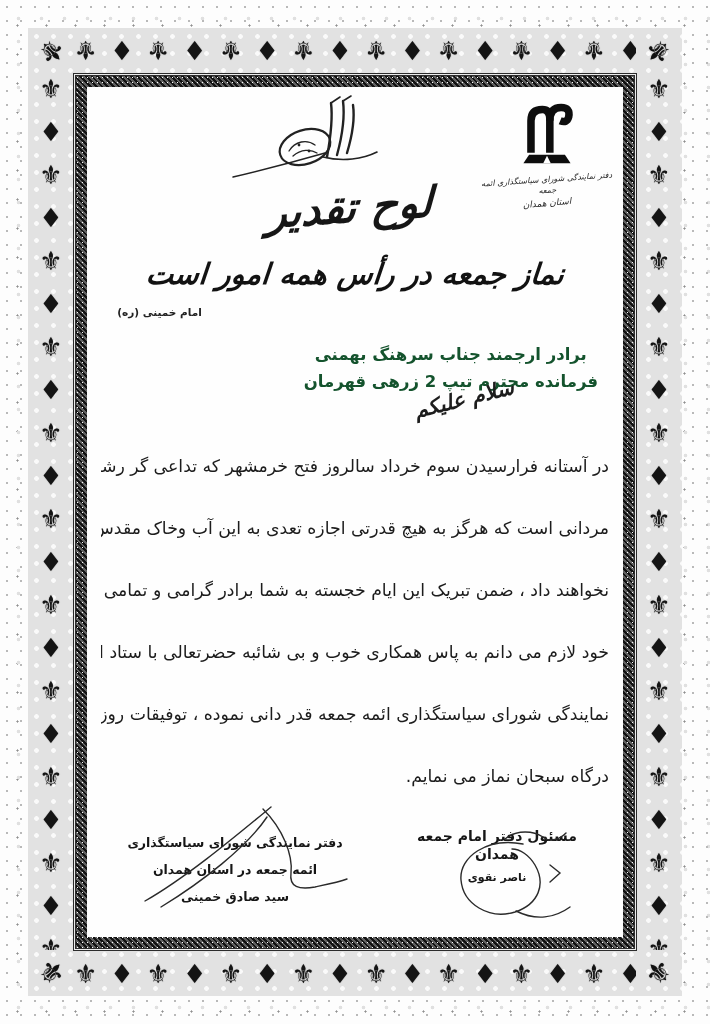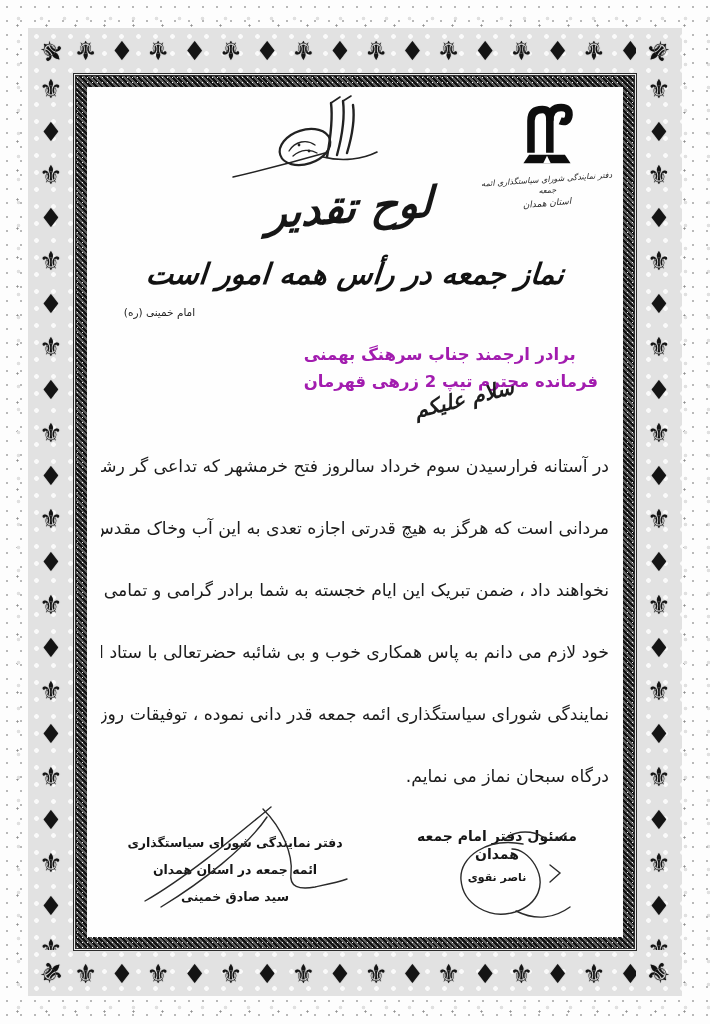--- a/index.html
+++ b/index.html
@@ -65,23 +65,23 @@
   .org-caption1{display:block;margin-top:7px;font-size:8px;color:#2a2a2a;
     transform:rotate(-4deg);direction:rtl;font-style:italic;line-height:11px;}
   .org-caption2{display:block;margin-top:2px;font-size:9px;color:#2a2a2a;
     transform:rotate(-5deg);direction:rtl;font-style:italic;}
   .quote{
     left:28px;right:28px;top:170px;direction:rtl;text-align:center;
     font-size:29px;font-weight:bold;font-style:italic;color:#121212;
     transform:skewX(-5deg);white-space:nowrap;
   }
   .quote-attrib{left:25px;top:219px;width:95px;text-align:center;direction:rtl;
-    font-size:10.5px;font-weight:normal;color:#222;}
-  .recipient{right:25px;top:254px;text-align:left;direction:rtl;
-    font-size:16.5px;font-weight:bold;line-height:27px;color:#a21caf;}
+    font-size:10.5px;font-weight:bold;color:#222;}
+  .recipient{right:25px;top:254px;text-align:center;direction:rtl;
+    font-size:16.5px;font-weight:bold;line-height:27px;color:#14532d;}
   .salutation{right:108px;top:300px;direction:rtl;font-size:21px;font-weight:bold;
     font-style:italic;transform:rotate(-14deg);color:#1d1d1d;}
   .body-text{left:14px;right:14px;top:348px;direction:rtl;font-size:17.3px;color:#1c1c1c;}
   .body-line{height:62px;line-height:62px;text-align:justify;text-align-last:justify;
     white-space:nowrap;overflow:hidden;}
   .body-line.last{text-align-last:right;}
   .sig-left{left:38px;top:742px;width:220px;text-align:center;direction:rtl;
     font-size:12.5px;font-weight:bold;line-height:27px;color:#161616;}
   .sig-right{left:310px;top:740px;width:200px;text-align:center;direction:rtl;color:#161616;}
   .sig-right .l1{font-size:14px;font-weight:bold;line-height:18px;}

